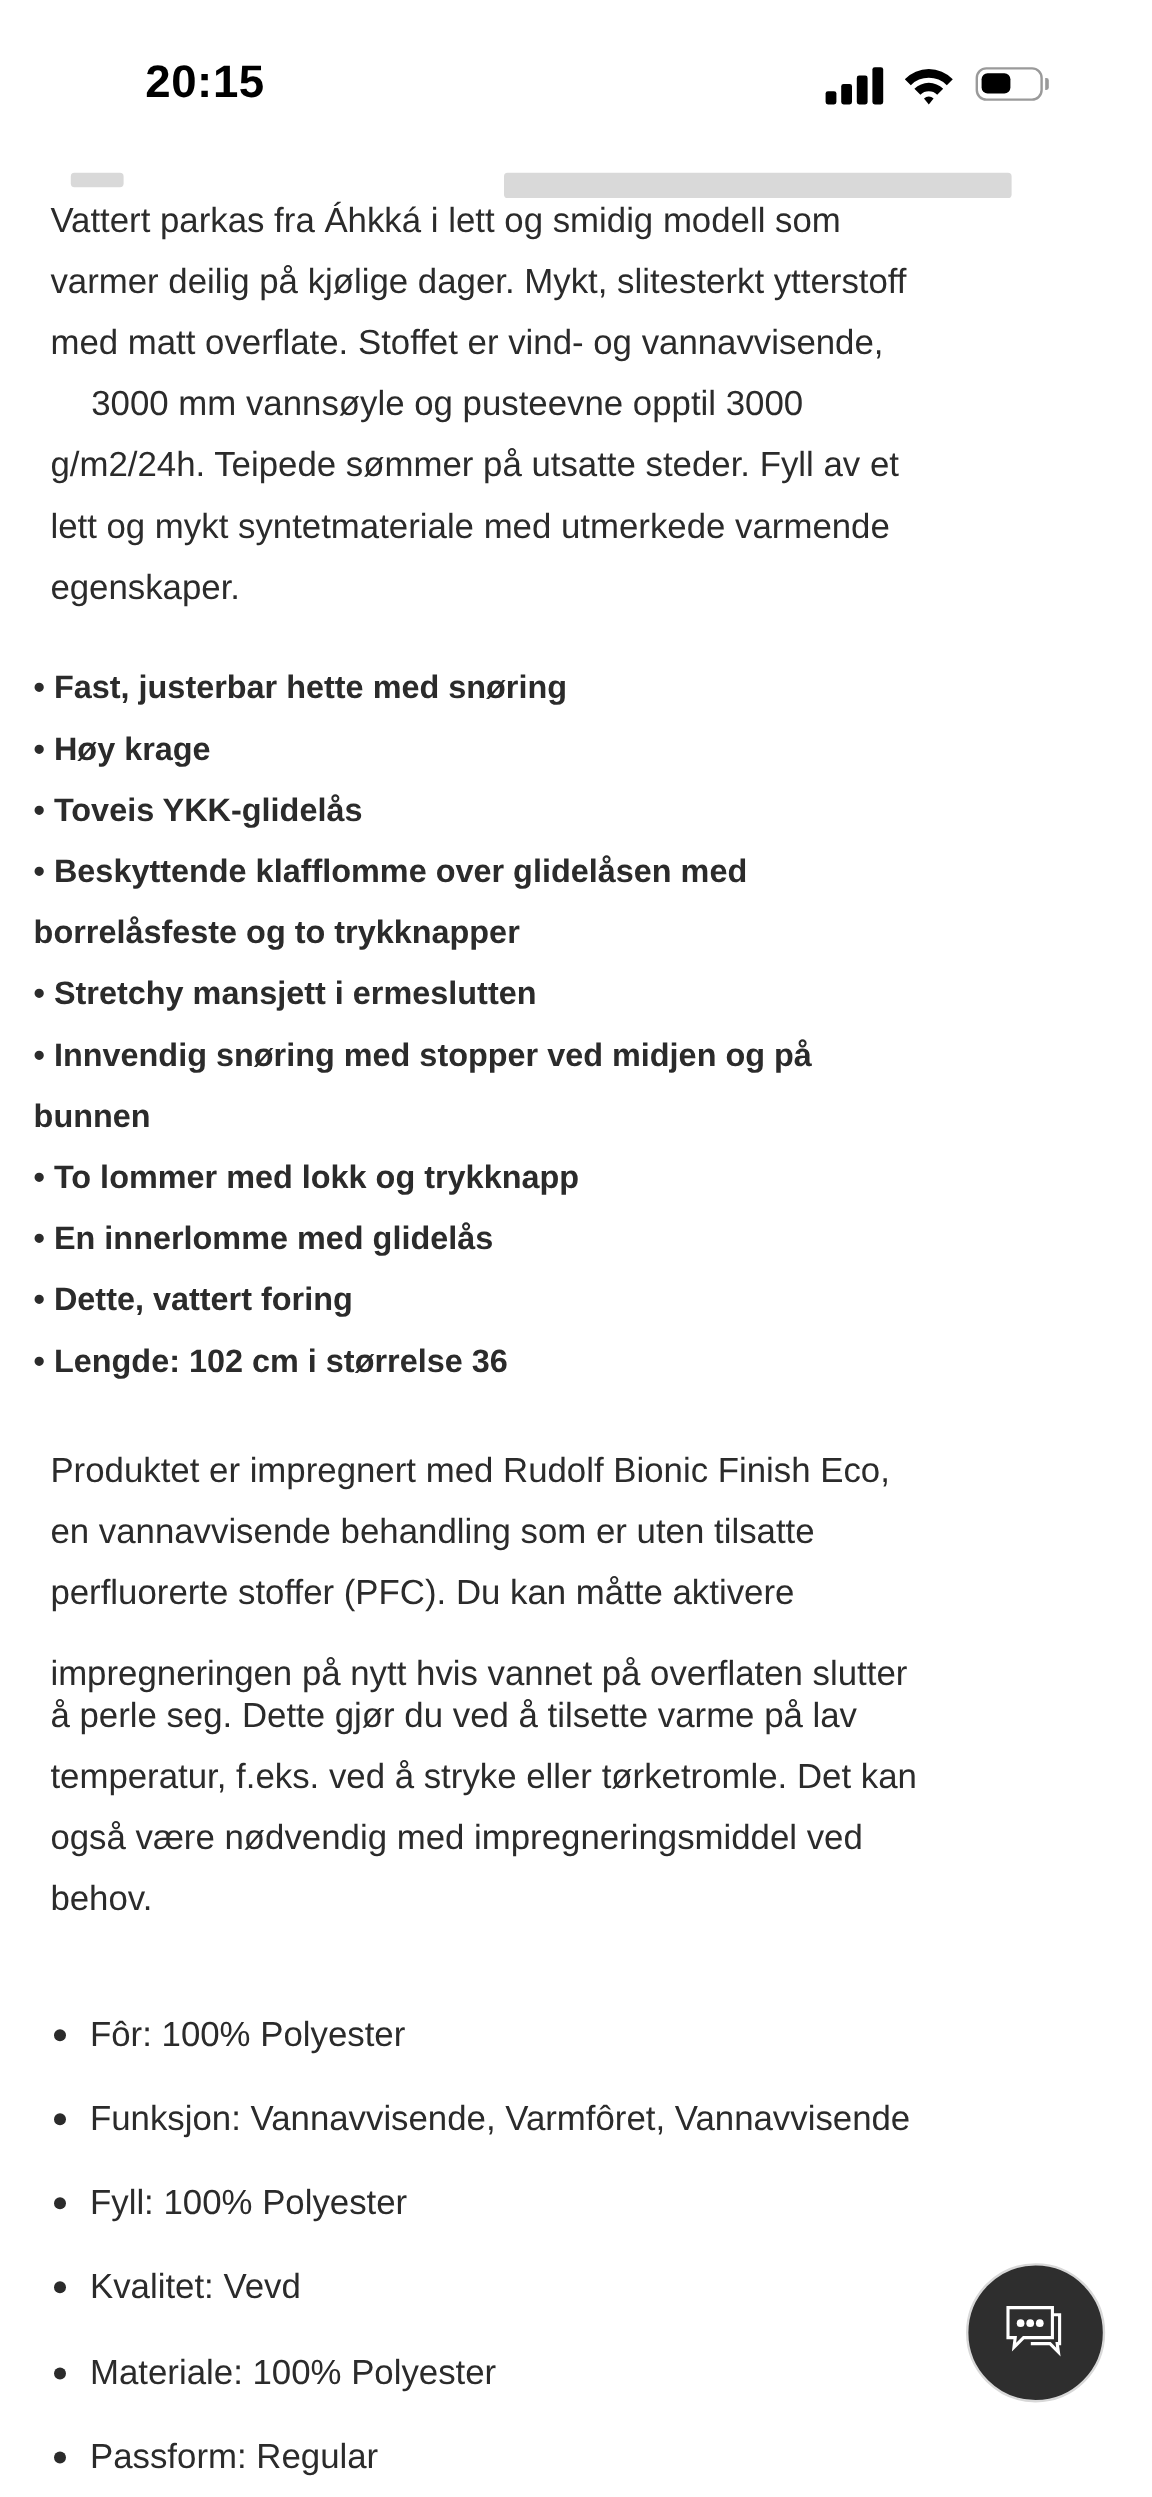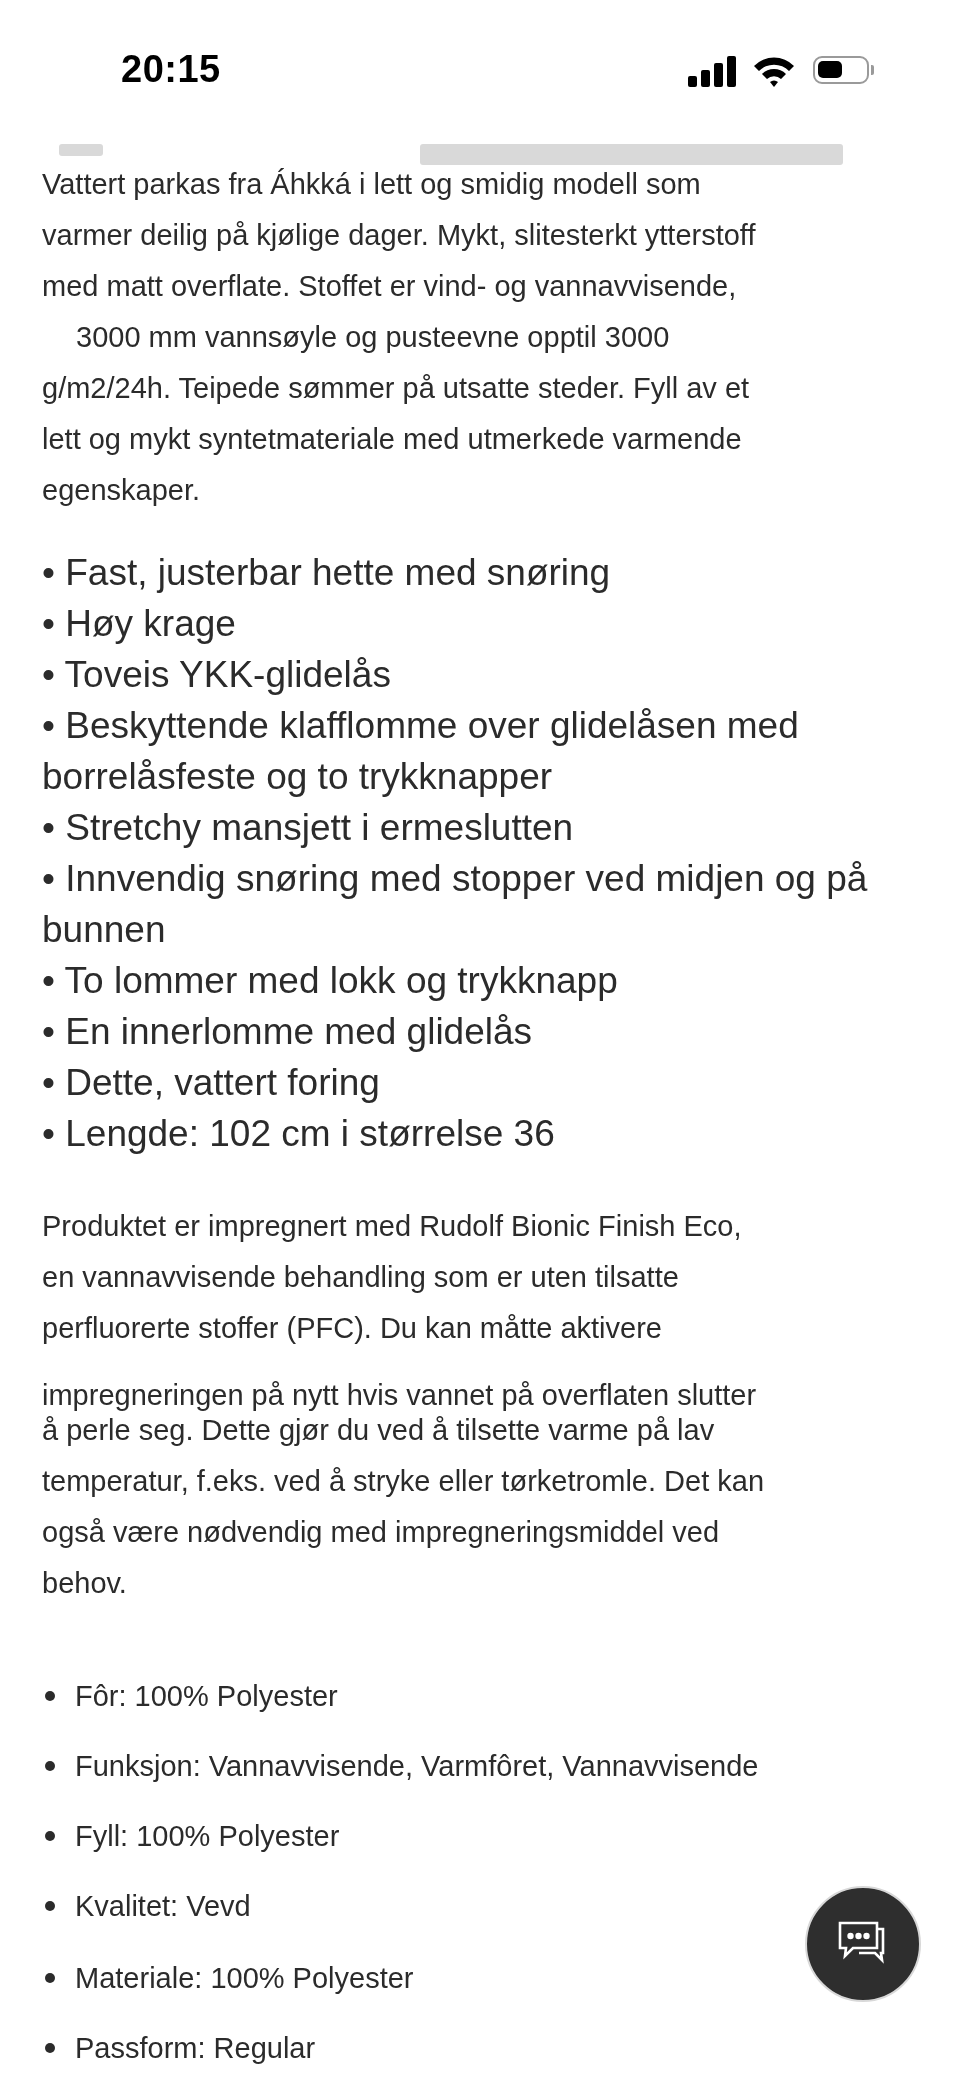--- a/index.html
+++ b/index.html
@@ -21,21 +21,21 @@
     border: 2.5px solid #9a9a9a; border-radius: 9px; box-sizing: border-box; }
   .battery-fill { position: absolute; left: 3px; top: 3px; width: 24px; height: 17px; background: #000; border-radius: 5px; }
   .battery-cap { position: absolute; left: 871px; top: 65px; width: 3px; height: 10px; background: #9a9a9a; border-radius: 0 2px 2px 0; }
 
   .skeleton { position: absolute; background: #d9d9d9; border-radius: 3px; }
 
   .line {
     position: absolute; left: 42px; white-space: nowrap;
     font-size: 29px; line-height: 36px; height: 36px;
   }
-  .bullet-line { position: absolute; left: 42px; white-space: nowrap; font-size: 37px; line-height: 36px; }
+  .bullet-line { position: absolute; left: 28px; white-space: nowrap; font-size: 27px; line-height: 36px; font-weight: bold; }
   .spec-item { position: absolute; left: 42px; height: 40px; white-space: nowrap; font-size: 29px; line-height: 40px; }
   .spec-dot { position: absolute; left: 3px; top: 15px; width: 10px; height: 10px; border-radius: 50%; background: #2b2b2b; }
   .spec-text { position: absolute; left: 33px; top: 0; }
 
   .chat-button {
     position: absolute; left: 805px; top: 1886px; width: 116px; height: 116px;
     border-radius: 50%; background: #2e2e2e; border: 2px solid #d8d8d8; box-sizing: border-box;
     display: flex; align-items: center; justify-content: center; cursor: pointer;
   }
 </style>

